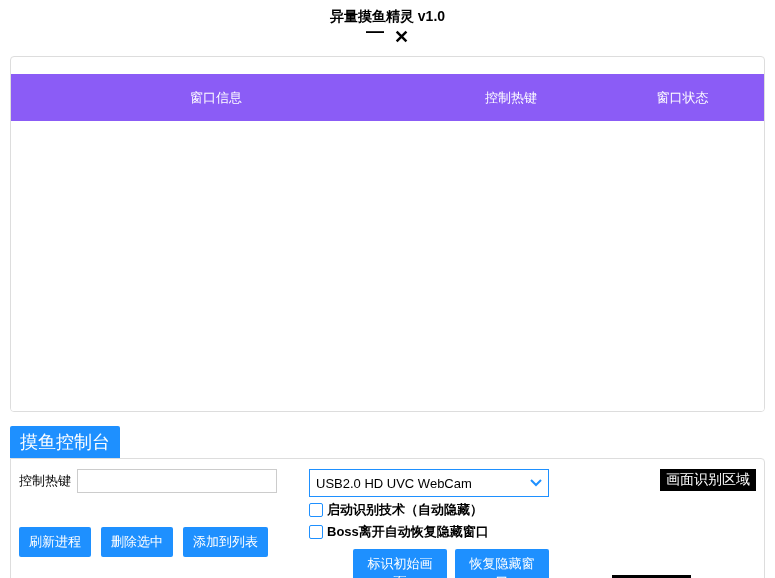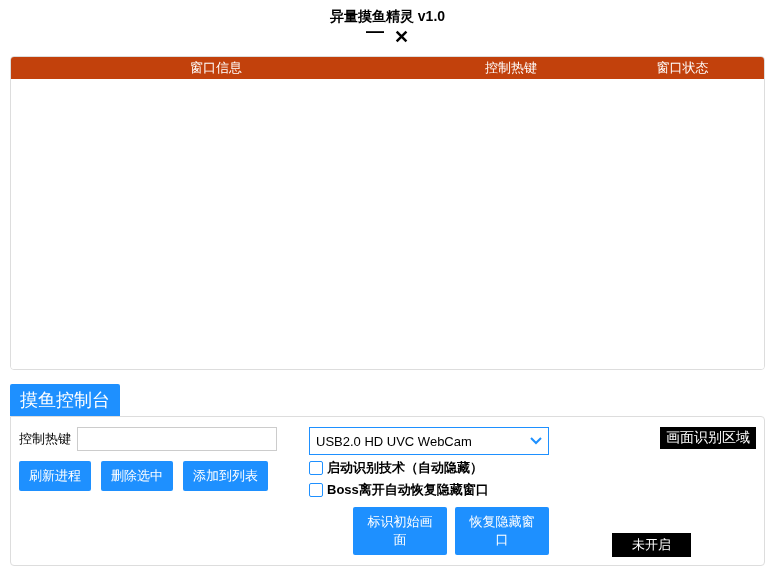--- a/index.html
+++ b/index.html
@@ -5,21 +5,21 @@
 * { margin: 0; padding: 0; box-sizing: border-box; font-family: "Microsoft YaHei", Arial, sans-serif; }
 body { background: #fff; width: 775px; height: 578px; overflow: hidden; font-size: 13px; }
 
 .titlebar { display: flex; align-items: center; justify-content: space-between; padding: 8px 12px; flex-direction: column; }
 .titlebar .title { font-weight: bold; font-size: 14px; }
 .titlebar .controls { display: flex; gap: 10px; }
 .titlebar .min { font-size: 18px; font-weight: bold; line-height: 10px; cursor: pointer; }
 .titlebar .close { font-size: 18px; font-weight: bold; cursor: pointer; }
 
 .panel-top { margin: 0 10px; border: 1px solid #ddd; border-radius: 4px; overflow: hidden; }
-.blue-header { background: #c2410c; color: #fff; display: flex; align-items: center; height: 22px; }
+.blue-header { background: #8b5cf6; color: #fff; display: flex; align-items: center; height: 47px; margin-top: 17px; }
 .blue-header .col { text-align: center; padding: 0 8px; white-space: nowrap; }
 .col-info { flex: 0 0 410px; }
 .col-hotkey { flex: 0 0 180px; }
 .col-status { flex: 1; }
 .whitearea { background: #fff; height: 290px; }
 
 .section-title-wrap { margin: 14px 10px 0 10px; }
 .section-title { display: inline-block; background: #1e90ff; color: #fff; padding: 4px 10px; font-size: 18px; border-radius: 2px 2px 0 0; }
 
 .panel-bottom { margin: 0 10px 10px 10px; border: 1px solid #ddd; border-radius: 0 4px 4px 4px; padding: 10px 8px; display: flex; gap: 10px; position: relative; }
@@ -27,21 +27,21 @@
 .leftcol { width: 280px; display: flex; flex-direction: column; gap: 10px; }
 .midcol { width: 240px; display: flex; flex-direction: column; gap: 4px; justify-content: flex-end; }
 .rightcol { flex: 1; position: relative; }
 
 .select-like { border: 1px solid #1e90ff; height: 28px; display: flex; align-items: center; justify-content: space-between; padding: 0 6px; background: #fff; cursor: pointer; }
 .select-like .chev { color: #1e90ff; }
 
 .hotkey-row { display: flex; align-items: center; gap: 6px; }
 .hotkey-row input { border: 1px solid #ccc; height: 24px; width: 200px; padding: 0 4px; }
 
-.btn-row { display: flex; gap: 10px; }
+.btn-row { display: flex; gap: 10px; margin-top: 24px; }
 .btn-blue { background: #1e90ff; color: #fff; border: none; padding: 6px 10px; font-size: 13px; cursor: pointer; border-radius: 2px; }
 .btn-row2 { display: flex; gap: 8px; margin-top: 4px; padding-left: 44px; }
 
 .check-row { display: flex; align-items: center; gap: 4px; font-weight: bold; }
 .checkbox { width: 14px; height: 14px; border: 1.5px solid #1e90ff; display: inline-block; border-radius: 2px; }
 
 .radio-row { display: flex; align-items: center; gap: 14px; }
 .radio-group { display: flex; align-items: center; gap: 4px; }
 .radio-outer { width: 14px; height: 14px; border: 1.5px solid #1e90ff; border-radius: 50%; display: inline-flex; align-items: center; justify-content: center; }
 .radio-inner { width: 7px; height: 7px; background: #1e90ff; border-radius: 50%; }

